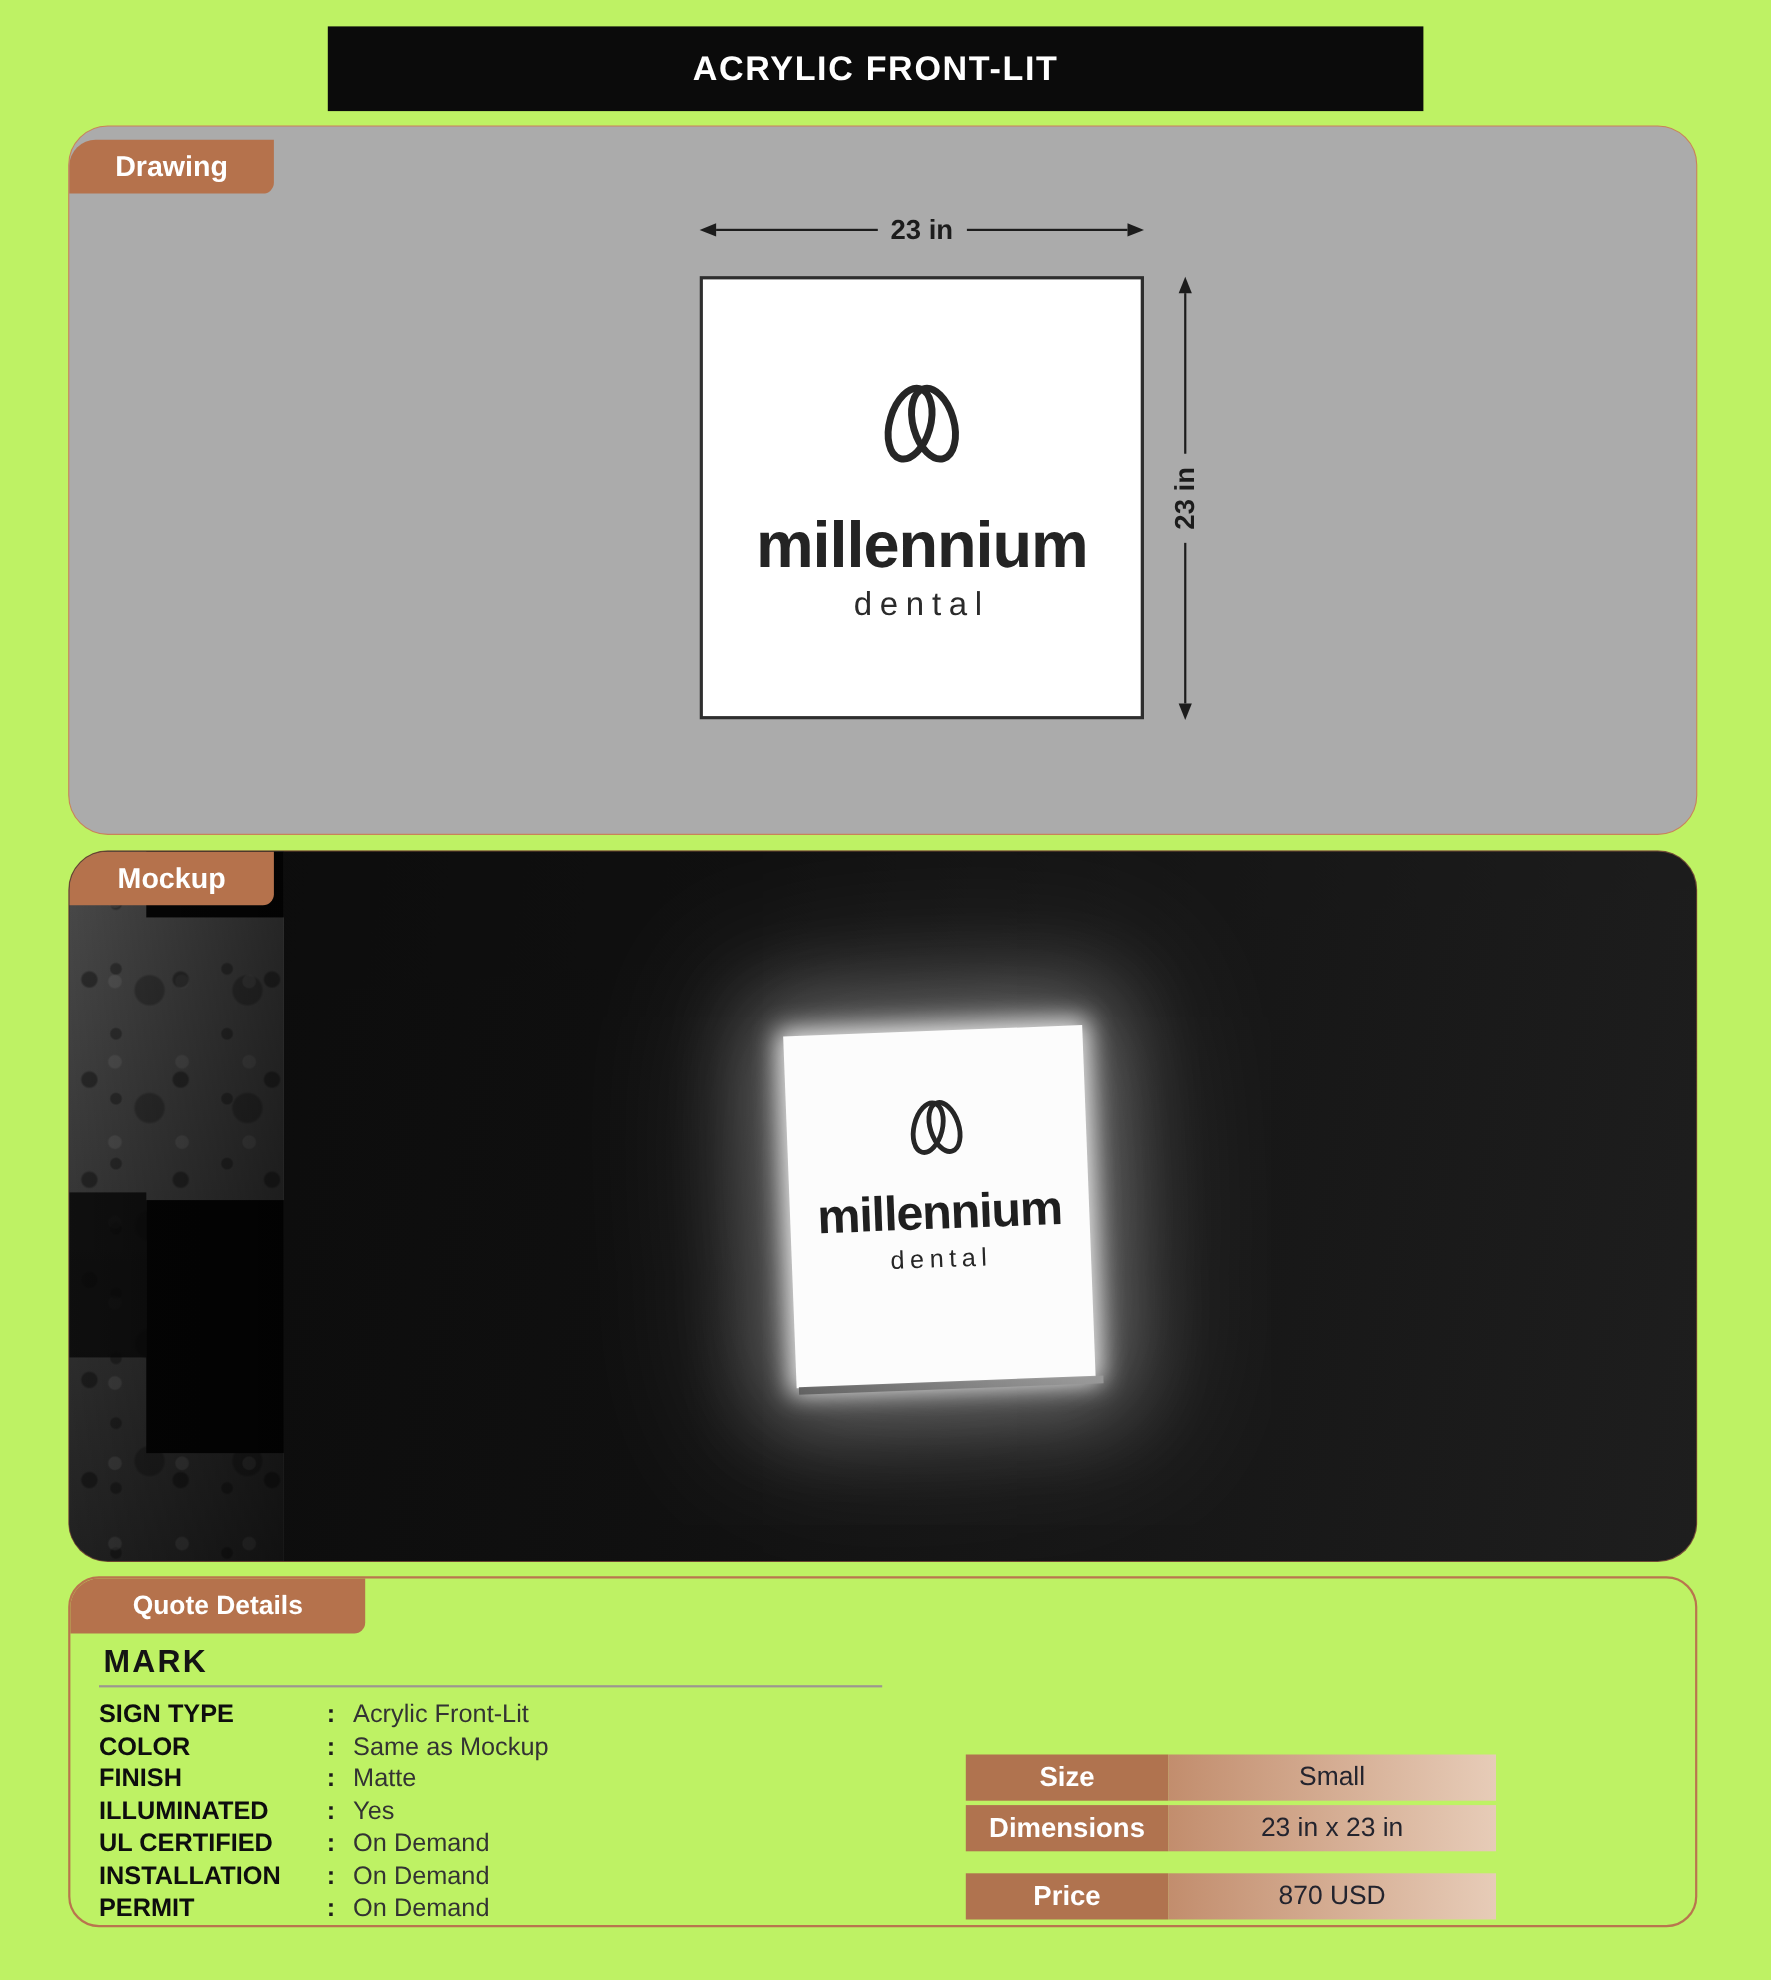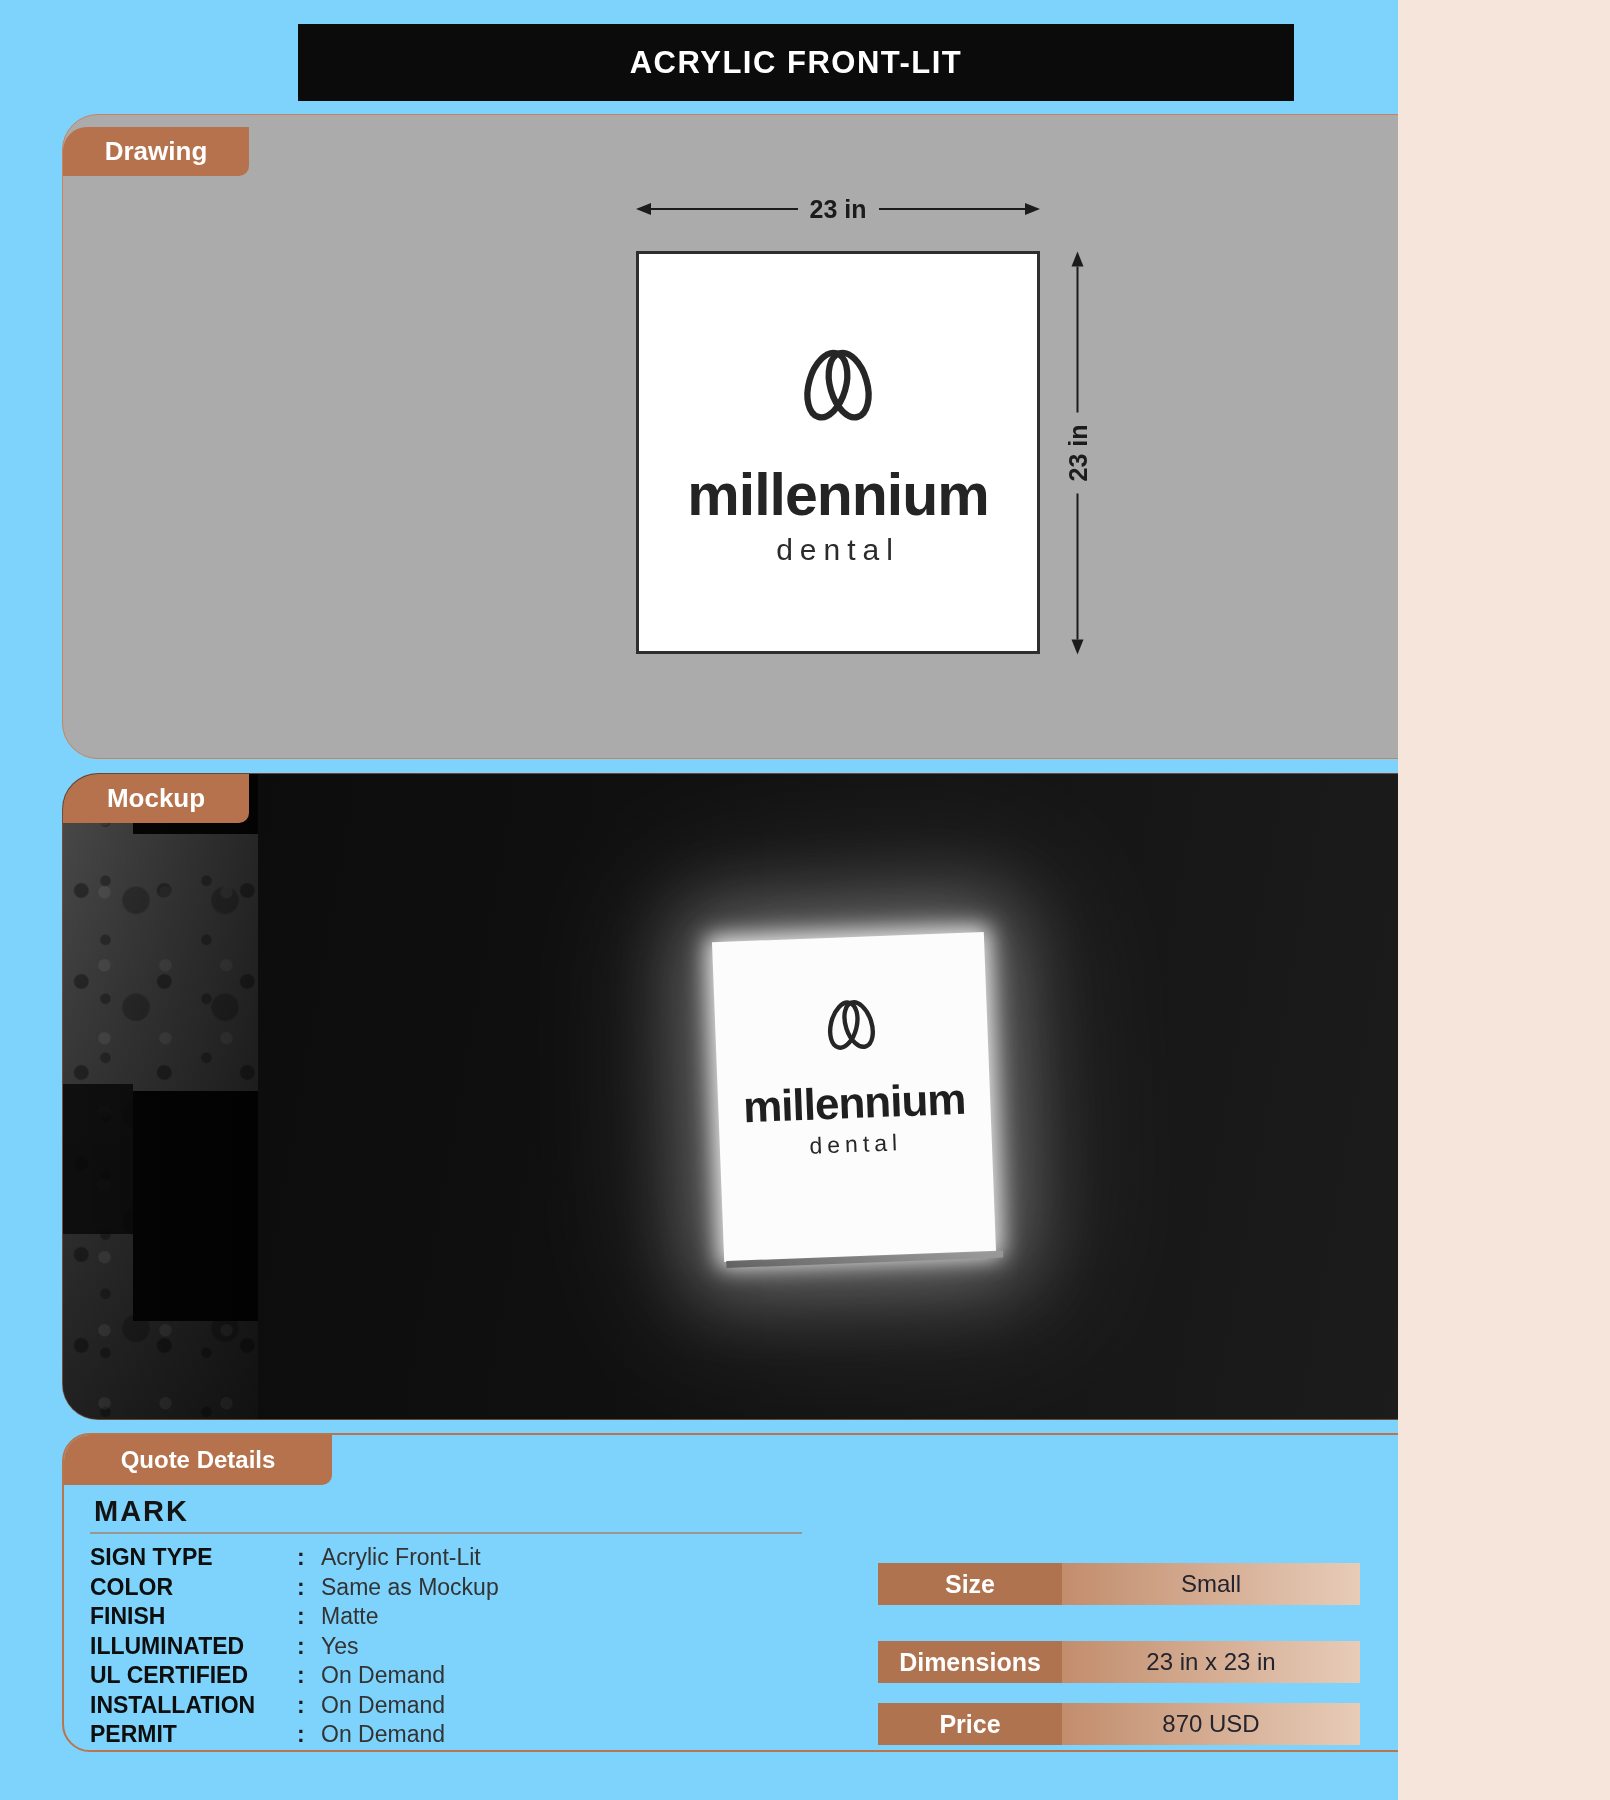--- a/index.html
+++ b/index.html
@@ -1,20 +1,20 @@
 <!DOCTYPE html>
 <html><head>
 <meta charset="utf-8">
 <style>
   * { margin:0; padding:0; box-sizing:border-box; }
   html,body { background:#f6e5db; }
   body { font-family:"Liberation Sans", sans-serif; }
   #page {
-    position:relative; width:1398px; height:1800px;
-    background:#7dd3fc; overflow:hidden;
+    position:relative; width:1610px; height:1800px;
+    background:#bef264; overflow:hidden;
   }
   
   .title-bar {
     position:absolute; left:298px; top:24px; width:996px; height:77px;
     background:#0b0b0b; display:flex; align-items:center; justify-content:center;
   }
   .title-bar span {
     color:#ffffff; font-size:31px; font-weight:bold; letter-spacing:1.5px;
   }
   
@@ -110,21 +110,21 @@
   .spec-label { width:207px; font-weight:bold; color:#0e0e0e; }
   .spec-colon { width:24px; font-weight:bold; color:#1c1c1c; }
   .spec-value { color:#333333; }
   .sd-header {
     position:absolute; left:816px; top:60px; width:480px; height:66px;
     background:#050505; border-radius:18px 18px 0 0;
     display:flex; align-items:center; justify-content:center;
   }
   .sd-header span { color:#fff; font-size:33px; font-weight:bold; }
   .sd-row { position:absolute; left:814px; width:482px; height:42px; display:flex; }
-  .sd-row-1 { top:128px; } .sd-row-2 { top:206px; } .sd-row-3 { top:268px; }
+  .sd-row-1 { top:160px; } .sd-row-2 { top:206px; } .sd-row-3 { top:268px; }
   .sd-label {
     width:184px; background:#b0734f; display:flex; align-items:center; justify-content:center;
     color:#ffffff; font-weight:bold; font-size:25px;
   }
   .sd-value {
     flex:1; background:linear-gradient(90deg,#c28d6d,#e7ccb8);
     display:flex; align-items:center; justify-content:center;
     color:#23242e; font-weight:normal; font-size:24px;
   }
   .tooth { stroke:#262626; fill:none; }

